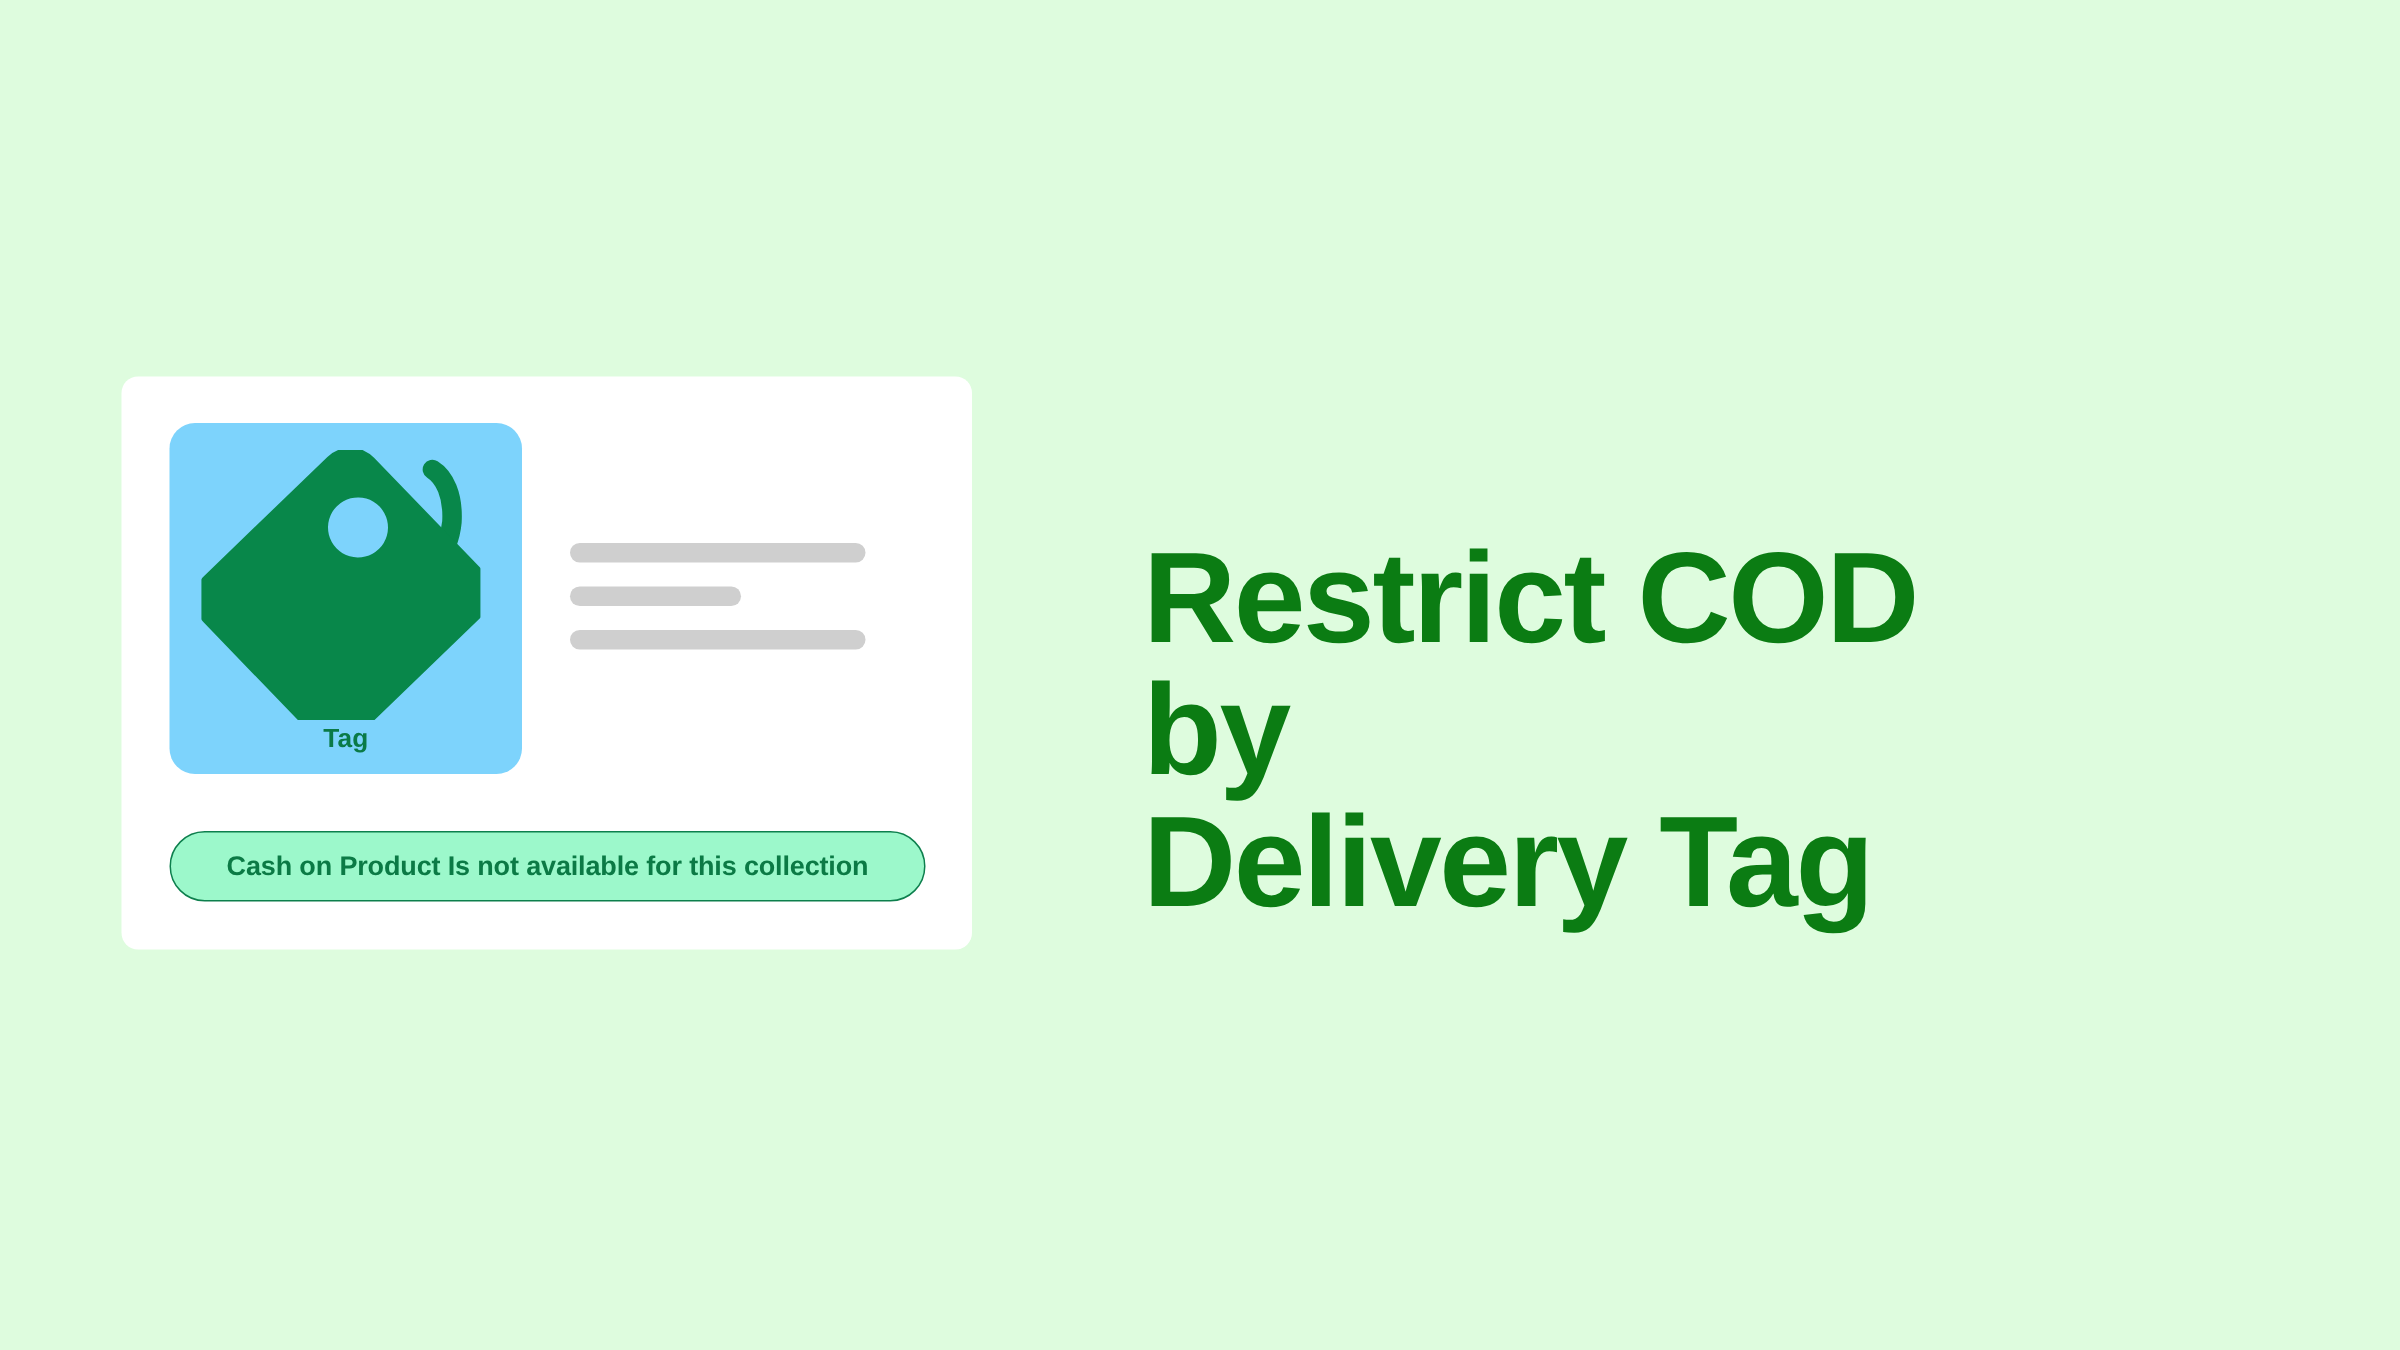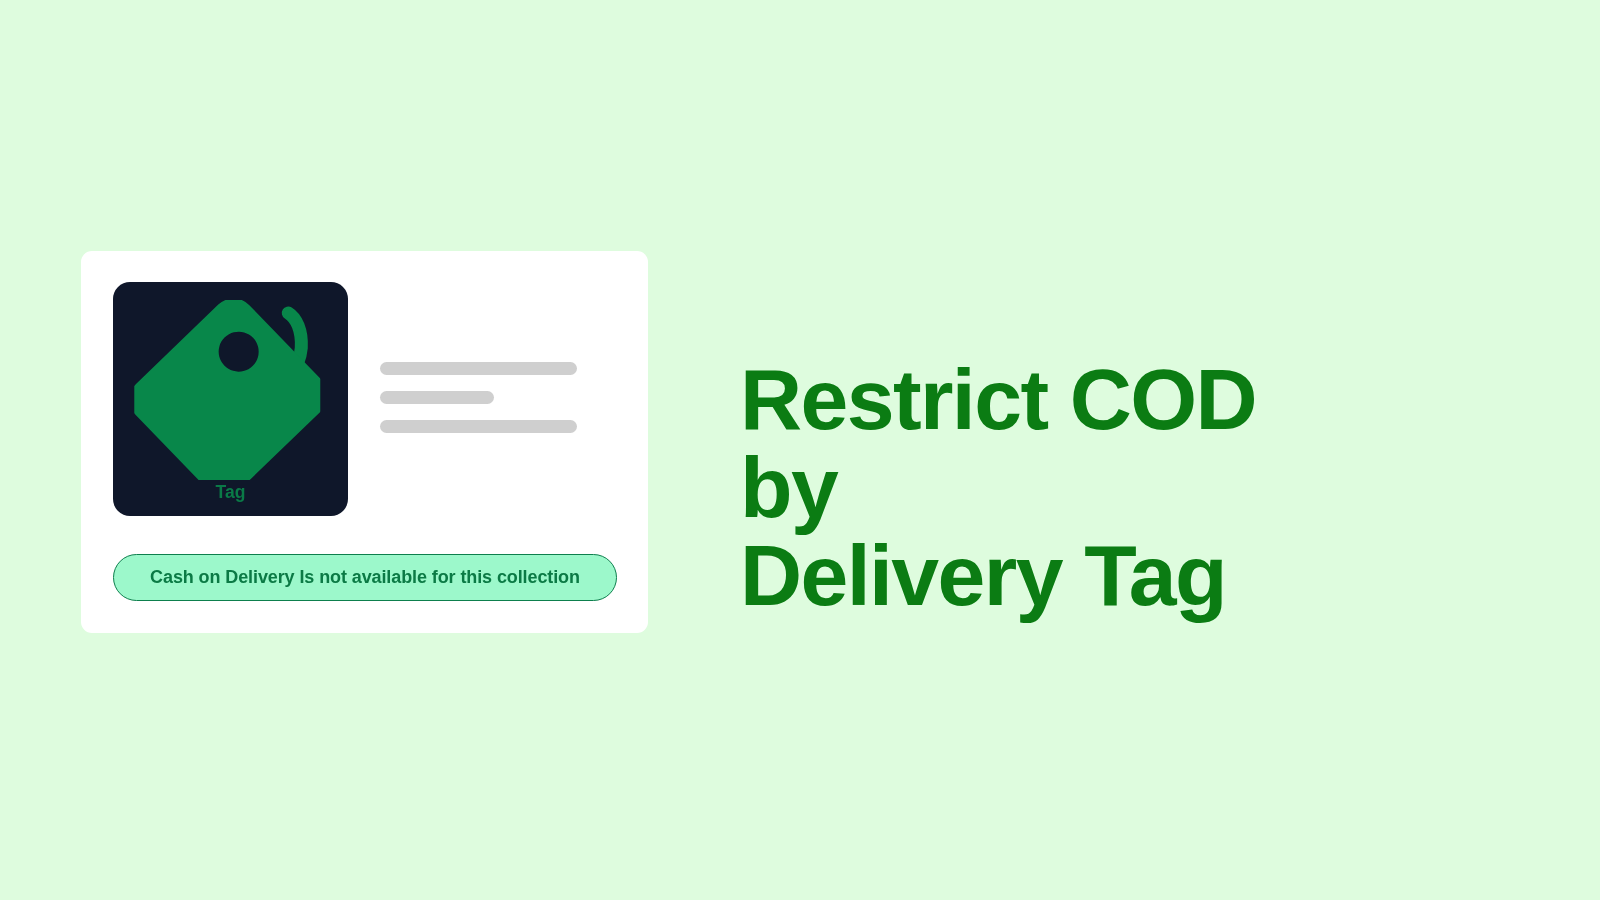--- a/index.html
+++ b/index.html
@@ -34,21 +34,21 @@
     border-radius: 11px;
   }
 
   
   .icon-tile {
     position: absolute;
     left: 32px;
     top: 31px;
     width: 235px;
     height: 234px;
-    background: #0f172a;
+    background: #7dd3fc;
     border-radius: 17px;
   }
 
   .tag-svg {
     position: absolute;
     left: 50%;
     top: 18px;
     transform: translateX(-52%);
     width: 186px;
     height: 180px;
@@ -113,21 +113,21 @@
     position: absolute;
     left: 740px;
     top: 355px;
     width: 620px;
     font-size: 86px;
     line-height: 88px;
     font-weight: bold;
     color: #0b7c13;
     letter-spacing: -1.6px;
   }
-  .headline .hl-line { display: block; }
+  .headline .hl-line { display: block; margin-left: 22px; }
 </style>
 </head>
 <body>
 
 <div id="stage">
 
   <div class="card">
 
     <div class="icon-tile">
 
@@ -144,21 +144,21 @@
       <div class="tile-label">Tag</div>
     </div>
 
     <div class="lines">
       <div class="line w-full"></div>
       <div class="line w-short"></div>
       <div class="line w-full"></div>
     </div>
 
     <div class="banner">
-      <span class="banner-text">Cash on Delivery Is not available for this collection</span>
+      <span class="banner-text">Cash on Product Is not available for this collection</span>
     </div>
 
   </div>
 
   <h1 class="headline">
     <span class="hl-line">Restrict COD by</span>
     <span class="hl-line">Delivery Tag</span>
   </h1>
 
 </div>

